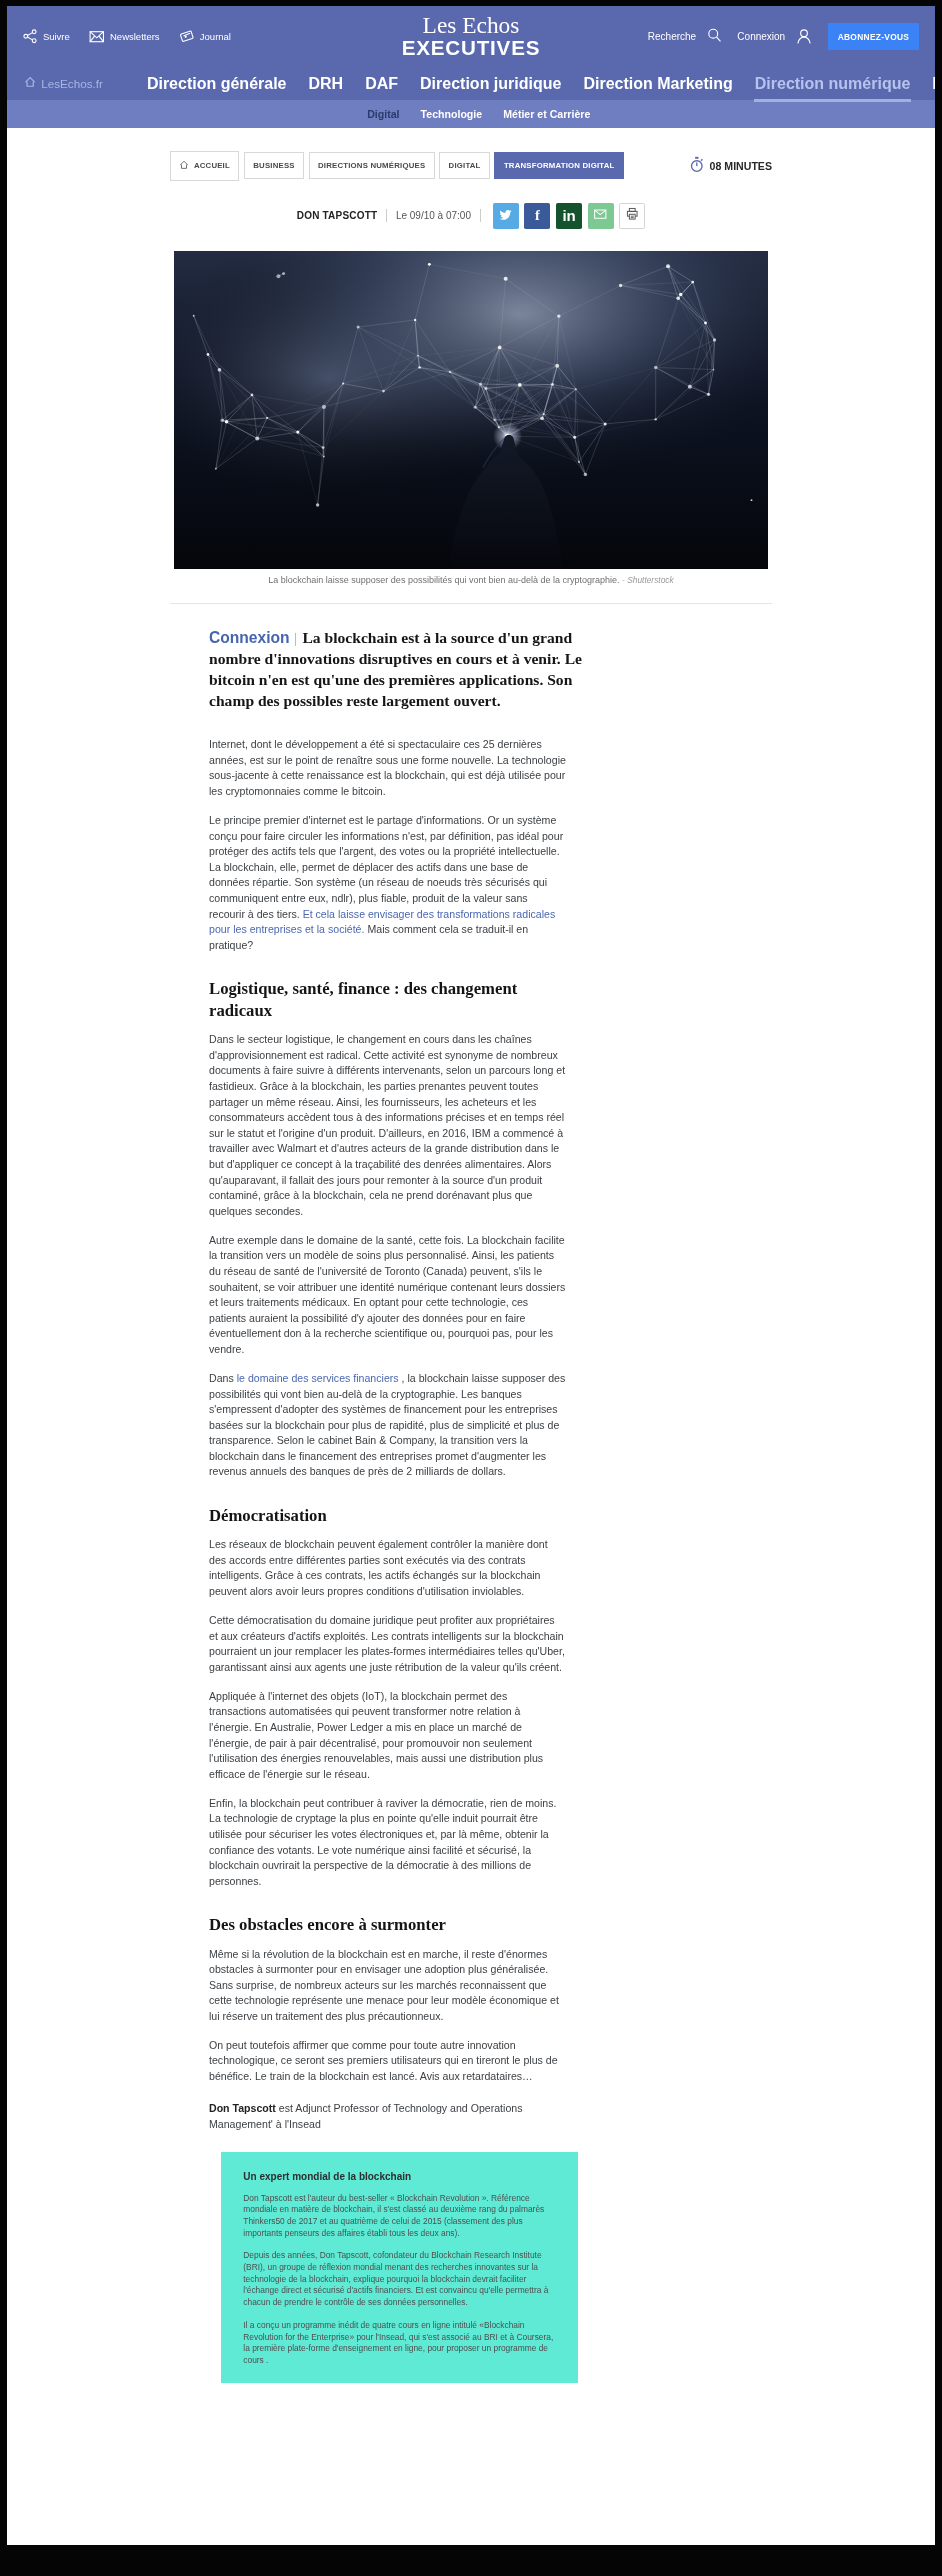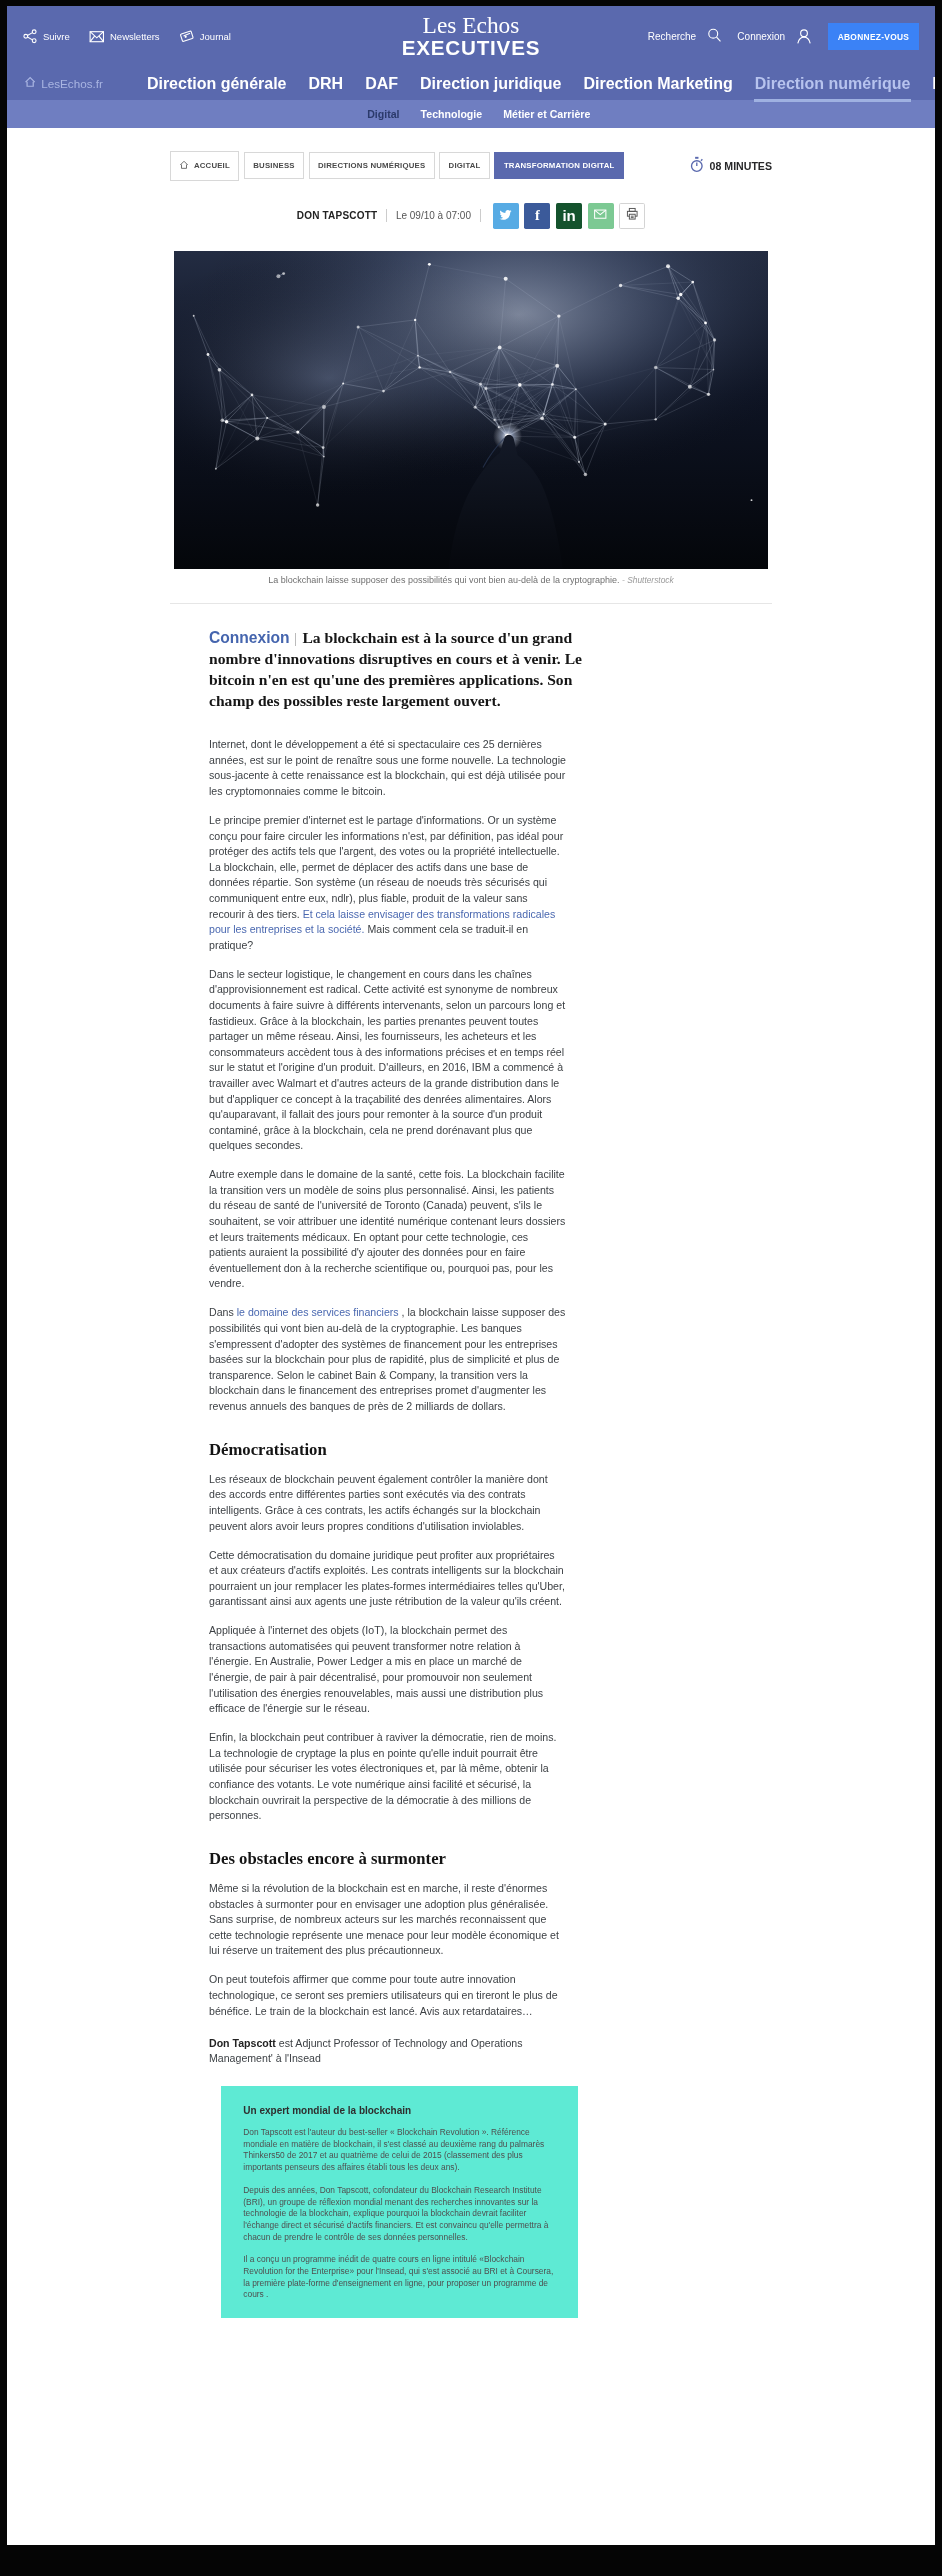--- a/index.html
+++ b/index.html
@@ -568,20 +568,21 @@
     <div class="divider"></div>
 
     <p class="intro">
       <span class="kicker">Connexion</span><span class="ksep"></span><span>La blockchain est à la source d'un grand nombre d'innovations disruptives en cours et à venir. Le bitcoin n'en est qu'une des premières applications. Son champ des possibles reste largement ouvert.</span>
     </p>
 
     <div class="body-col">
       <p>Internet, dont le développement a été si spectaculaire ces 25 dernières années, est sur le point de renaître sous une forme nouvelle. La technologie sous-jacente à cette renaissance est la blockchain, qui est déjà utilisée pour les cryptomonnaies comme le bitcoin.</p>
       <p><span>Le principe premier d'internet est le partage d'informations. Or un système conçu pour faire circuler les informations n'est, par définition, pas idéal pour protéger des actifs tels que l'argent, des votes ou la propriété intellectuelle. La blockchain, elle, permet de déplacer des actifs dans une base de données répartie. Son système (un réseau de noeuds très sécurisés qui communiquent entre eux, ndlr), plus fiable, produit de la valeur sans recourir à des tiers.  </span><a>Et cela laisse envisager des transformations radicales pour les entreprises et la société.</a><span> Mais comment cela se traduit-il en pratique?</span></p>
 
+      <h2>Logistique, santé, finance : des changement radicaux</h2>
       <p>Dans le secteur logistique, le changement en cours dans les chaînes d'approvisionnement est radical. Cette activité est synonyme de nombreux documents à faire suivre à différents intervenants, selon un parcours long et fastidieux. Grâce à la blockchain, les parties prenantes peuvent toutes partager un même réseau. Ainsi, les fournisseurs, les acheteurs et les consommateurs  accèdent tous à des informations précises et en temps réel sur le statut et l'origine d'un produit. D'ailleurs, en 2016, IBM a commencé à travailler avec Walmart et d'autres acteurs de la grande distribution dans le but d'appliquer ce concept à la traçabilité des denrées alimentaires. Alors qu'auparavant, il fallait des jours pour remonter à la source d'un produit contaminé, grâce à la blockchain, cela ne prend dorénavant plus que quelques secondes.</p>
       <p>Autre exemple dans le domaine de la santé, cette fois. La blockchain facilite la transition vers un modèle de soins plus personnalisé. Ainsi, les patients du réseau de santé de l'université de Toronto (Canada) peuvent, s'ils le souhaitent, se voir attribuer une identité numérique contenant leurs dossiers et leurs traitements médicaux. En optant pour cette technologie, ces patients auraient la possibilité d'y ajouter des données pour en faire éventuellement don à la recherche scientifique ou, pourquoi pas, pour les vendre.</p>
       <p><span>Dans  </span><a>le domaine des services financiers</a><span> , la blockchain laisse supposer des possibilités qui vont bien au-delà de la cryptographie. Les banques s'empressent d'adopter des systèmes de financement pour les entreprises basées sur la blockchain pour plus de rapidité, plus de simplicité et plus de transparence. Selon le cabinet Bain &amp; Company, la transition vers la blockchain dans le financement des entreprises promet d'augmenter les revenus annuels des banques de près de 2 milliards de dollars.</span></p>
 
       <h2>Démocratisation</h2>
       <p>Les réseaux de blockchain peuvent également contrôler la manière dont des accords entre différentes parties sont exécutés via des contrats intelligents. Grâce à ces contrats, les actifs échangés sur la blockchain peuvent alors avoir leurs propres conditions d'utilisation inviolables.</p>
       <p>Cette démocratisation du domaine juridique peut profiter aux propriétaires et aux créateurs d'actifs exploités. Les contrats intelligents sur la blockchain pourraient un jour remplacer les plates-formes intermédiaires telles qu'Uber, garantissant ainsi aux agents une juste rétribution de la valeur qu'ils créent.</p>
       <p>Appliquée à l'internet des objets (IoT), la blockchain permet des transactions automatisées qui peuvent transformer notre relation à l'énergie. En Australie, Power Ledger a mis en place un marché de l'énergie, de pair à pair décentralisé, pour promouvoir non seulement l'utilisation des énergies renouvelables, mais aussi une distribution plus efficace de l'énergie sur le réseau.</p>
       <p>Enfin, la blockchain peut contribuer à raviver la démocratie, rien de moins. La technologie de cryptage la plus en pointe qu'elle induit pourrait être utilisée pour sécuriser les votes électroniques et, par là même, obtenir la confiance des votants. Le vote numérique ainsi facilité et sécurisé, la blockchain ouvrirait la perspective de la démocratie à des millions de personnes.</p>
 

